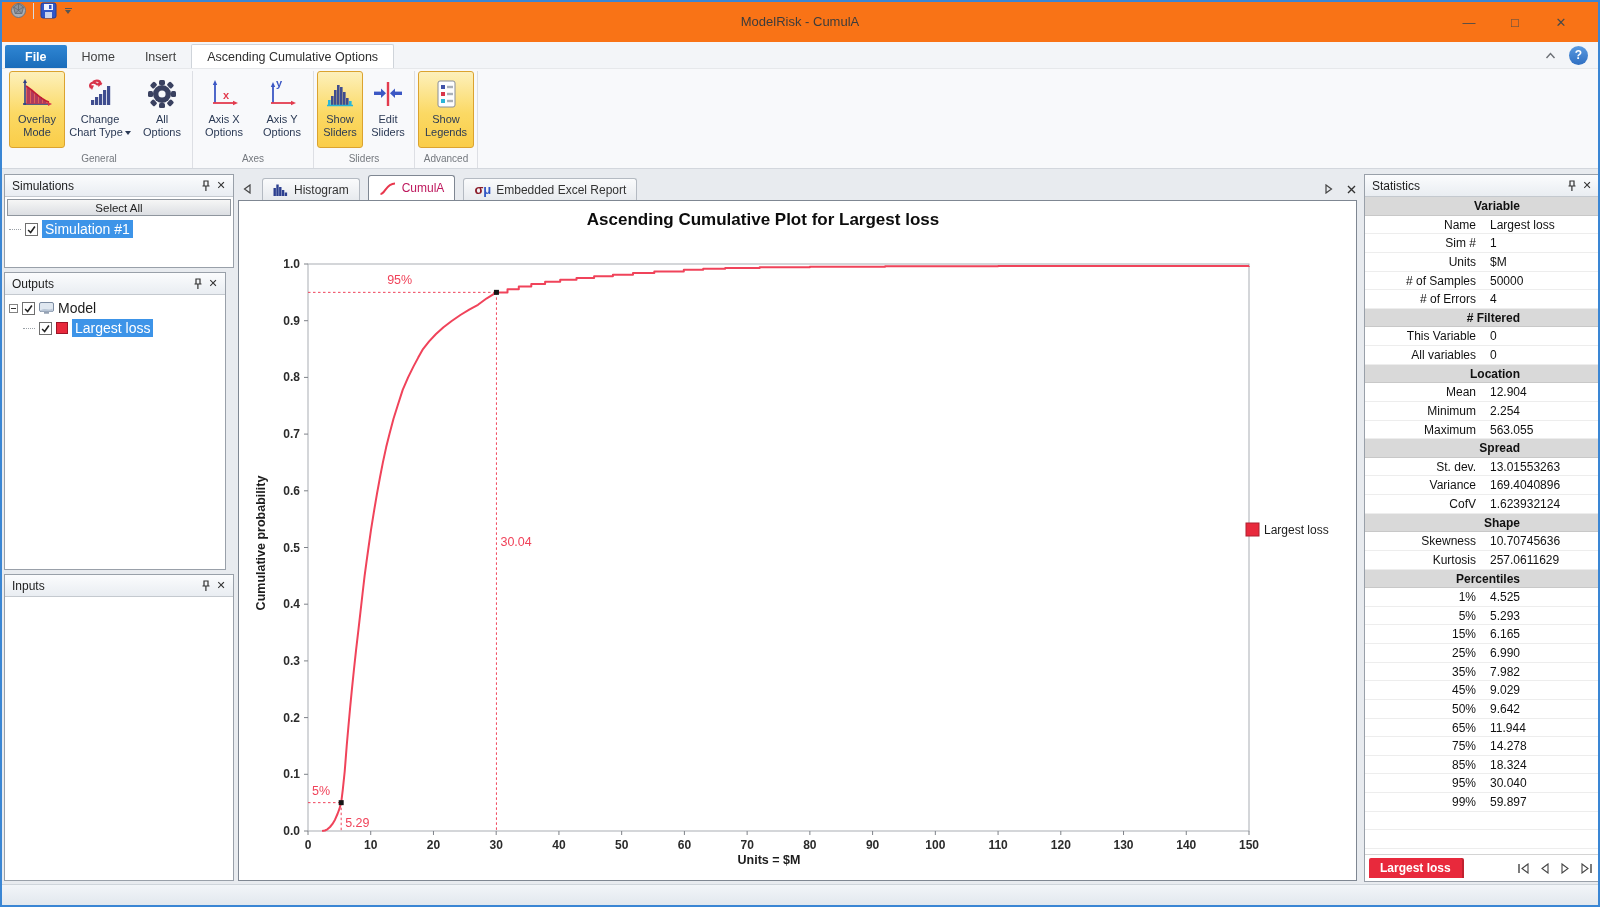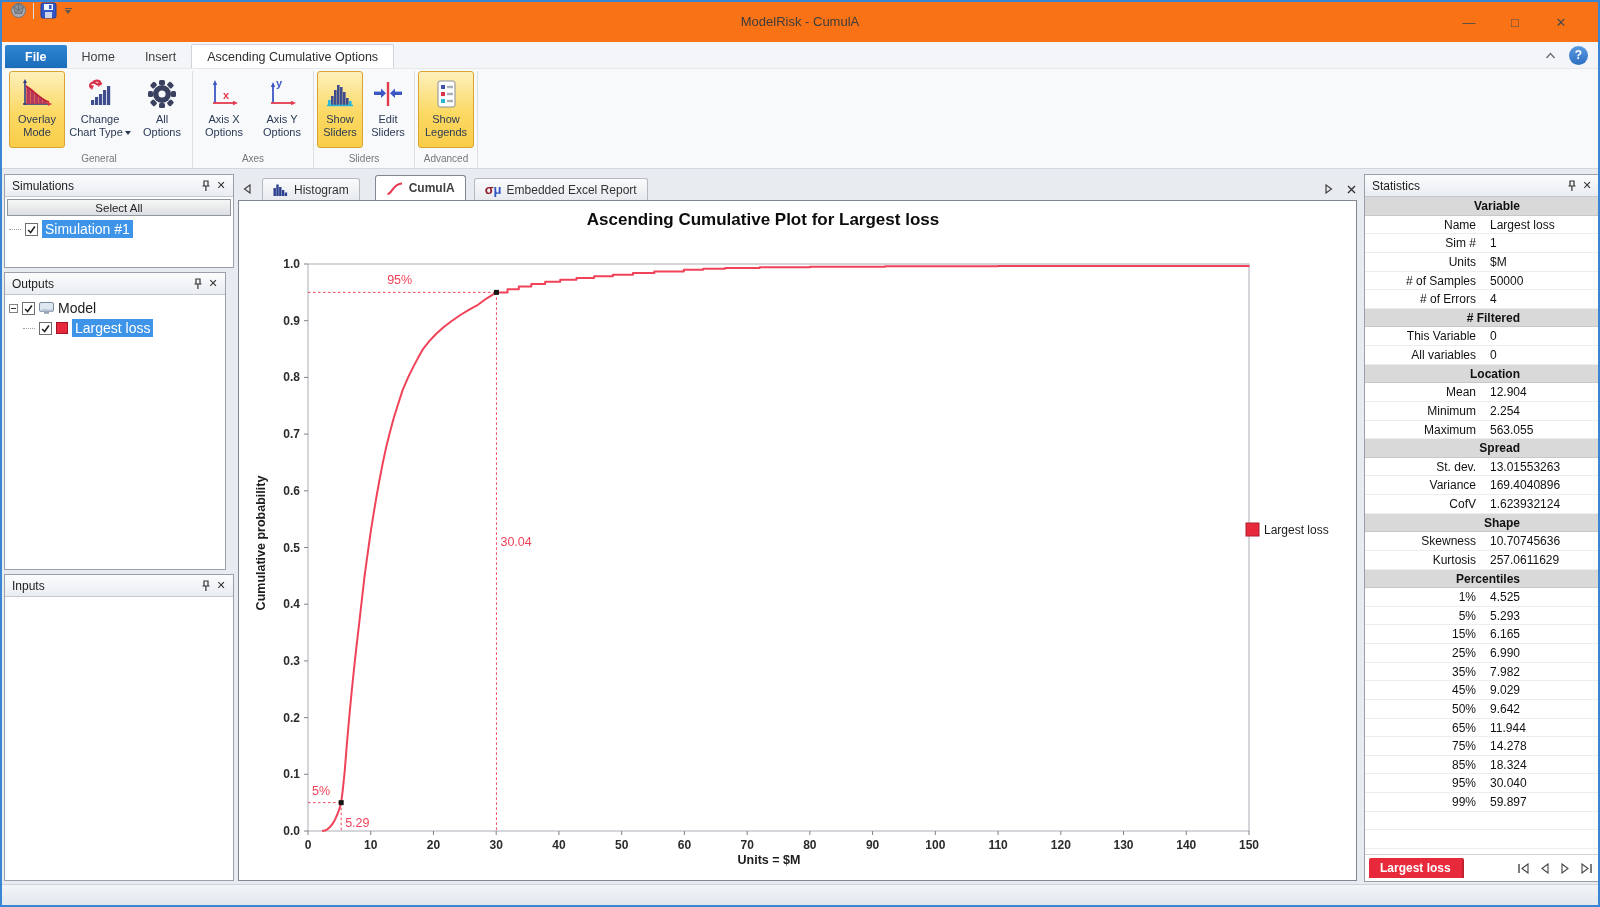--- a/index.html
+++ b/index.html
@@ -50,21 +50,21 @@
   .exp{width:9px;height:9px;border:1px solid #838383;background:#fff;position:relative;flex:none;}
   .exp::after{content:"";position:absolute;left:1px;right:1px;top:3px;border-top:1px solid #333;}
   .sel{background:#3d94e8;color:#fff;padding:1px 3px;}
   .swatch{width:12px;height:12px;background:#e8293c;border:1px solid #9d1527;flex:none;}
 
   
   .center{position:absolute;left:236px;top:5px;width:1120px;height:708px;}
   .tabstrip{height:26px;display:flex;align-items:flex-end;gap:8px;padding-left:2px;}
   .tsbtn{width:14px;height:16px;margin-bottom:3px;display:flex;align-items:center;justify-content:center;}
   .ctab{display:flex;align-items:center;gap:5px;padding:3px 10px;font-size:12px;color:#333;background:linear-gradient(#fafbfc,#e7eaee);border:1px solid #b4bac2;border-bottom:none;border-radius:3px 3px 0 0;height:22px;}
-  .ctab.active{background:#fff;border-color:#7f8792;height:25px;font-weight:bold;color:#404040;margin-left:7px;}
+  .ctab.active{background:#fff;border-color:#7f8792;height:25px;font-weight:normal;color:#be185d;}
   .chartbox{position:absolute;left:0;top:26px;width:1119px;height:681px;background:#fff;border:1px solid #7f8792;}
   .sigmu{font-size:13px;font-weight:bold;}
   .sigmu .s{color:#8c1d2a;} .sigmu .m{color:#2f55c4;}
 
   
   .stats{position:absolute;left:1362px;top:5px;width:236px;height:708px;background:#fff;border:1px solid #99a0a9;display:flex;flex-direction:column;}
   .stats-body{flex:1;overflow:hidden;}
   .srow{display:flex;height:18.64px;line-height:18.5px;font-size:12px;border-bottom:1px solid #ededed;color:#111;}
   .srow.shead{background:#d9d9d9;font-weight:bold;border-bottom-color:#c8c8c8;padding-left:44px;}
   .slbl{width:118px;text-align:right;padding-right:7px;white-space:nowrap;}

